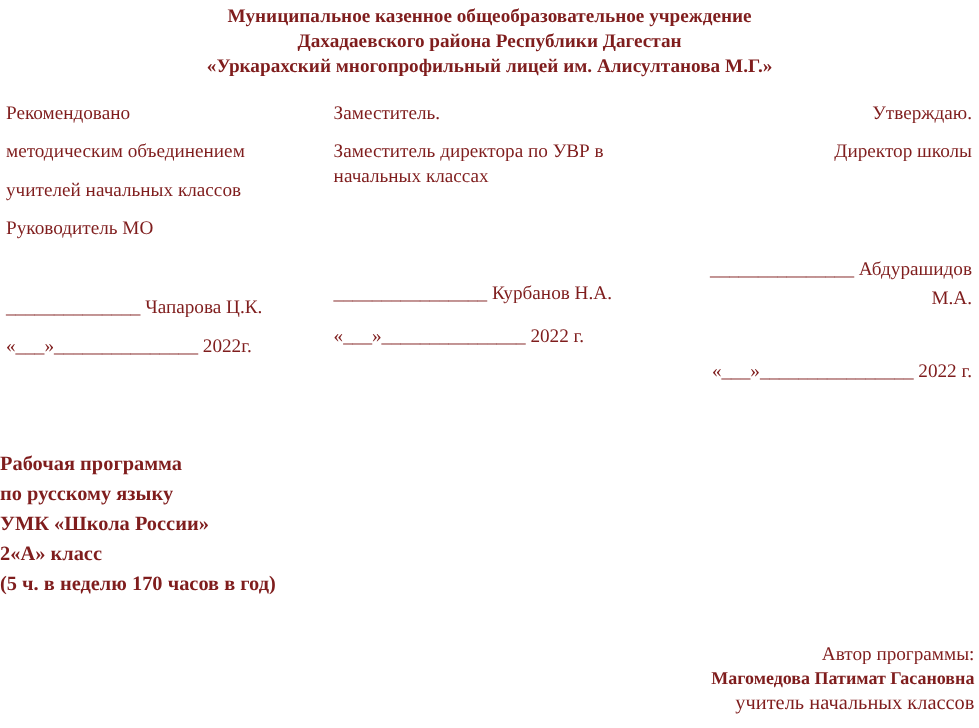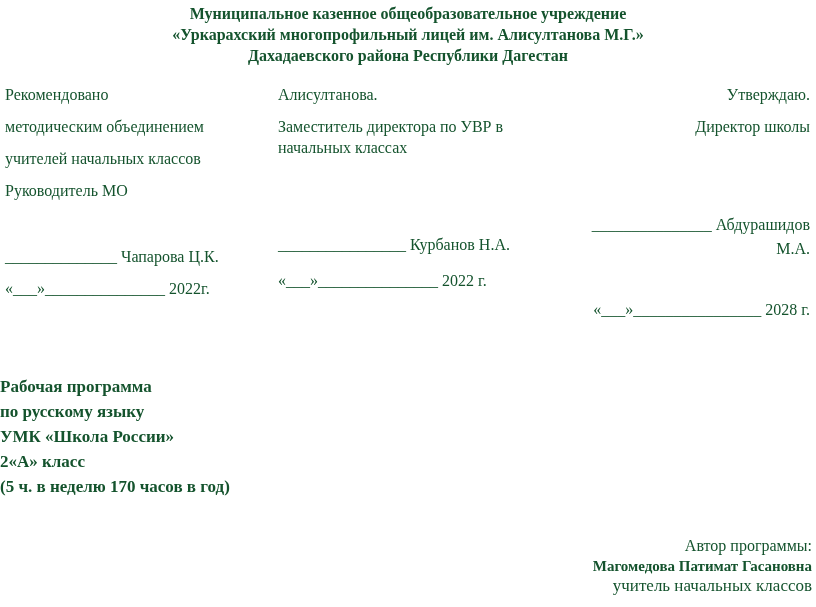--- a/index.html
+++ b/index.html
@@ -2,21 +2,21 @@
 <html><head>
 <meta charset="utf-8">
 <style>
   html, body { margin: 0; padding: 0; background: #e9e9e9; }
   .page {
     position: relative;
     width: 816px;
     height: 607px;
     margin: 0 auto;
     background: #ffffff;
-    color: #14532d;
+    color: #7f1d1d;
     font-family: "Liberation Serif", "DejaVu Serif", serif;
     font-size: 16px;
     overflow: hidden;
   }
   .abs { position: absolute; white-space: nowrap; }
   .header {
     position: absolute;
     top: 3px;
     left: 0;
     width: 100%;
@@ -57,41 +57,41 @@
   .author-name  { font-size: 15px; font-weight: bold; }
   .author-role  { font-size: 17px; }
 </style>
 </head>
 <body>
 
 <div class="page">
 
   <div class="header">
     <div>Муниципальное казенное общеобразовательное учреждение</div>
+    <div>Дахадаевского района Республики Дагестан</div>
     <div>«Уркарахский многопрофильный лицей им. Алисултанова М.Г.»</div>
-    <div>Дахадаевского района Республики Дагестан</div>
   </div>
 
   <div class="abs leftcol" style="top:86px">Рекомендовано</div>
   <div class="abs leftcol" style="top:118px">методическим объединением</div>
   <div class="abs leftcol" style="top:150px">учителей начальных классов</div>
   <div class="abs leftcol" style="top:182px">Руководитель МО</div>
   <div class="abs leftcol" style="top:248px">______________ Чапарова Ц.К.</div>
   <div class="abs leftcol" style="top:280px">«___»_______________ 2022г.</div>
 
-  <div class="abs midcol" style="top:86px">Алисултанова.</div>
+  <div class="abs midcol" style="top:86px">Заместитель.</div>
   <div class="role-wrap">Заместитель директора по УВР в начальных классах</div>
   <div class="abs midcol" style="top:236px">________________ Курбанов Н.А.</div>
   <div class="abs midcol" style="top:272px">«___»_______________ 2022 г.</div>
 
   <div class="abs rightcol" style="top:86px">Утверждаю.</div>
   <div class="abs rightcol" style="top:118px">Директор школы</div>
   <div class="abs rightcol" style="top:216px">_______________ Абдурашидов</div>
   <div class="abs rightcol" style="top:240px">М.А.</div>
-  <div class="abs rightcol" style="top:301px">«___»________________ 2028 г.</div>
+  <div class="abs rightcol" style="top:301px">«___»________________ 2022 г.</div>
 
   <div class="title-block">
     <div>Рабочая программа</div>
     <div>по русскому языку</div>
     <div>УМК «Школа России»</div>
     <div>2«А» класс</div>
     <div>(5 ч. в неделю 170 часов в год)</div>
   </div>
 
   <div class="author-block">

